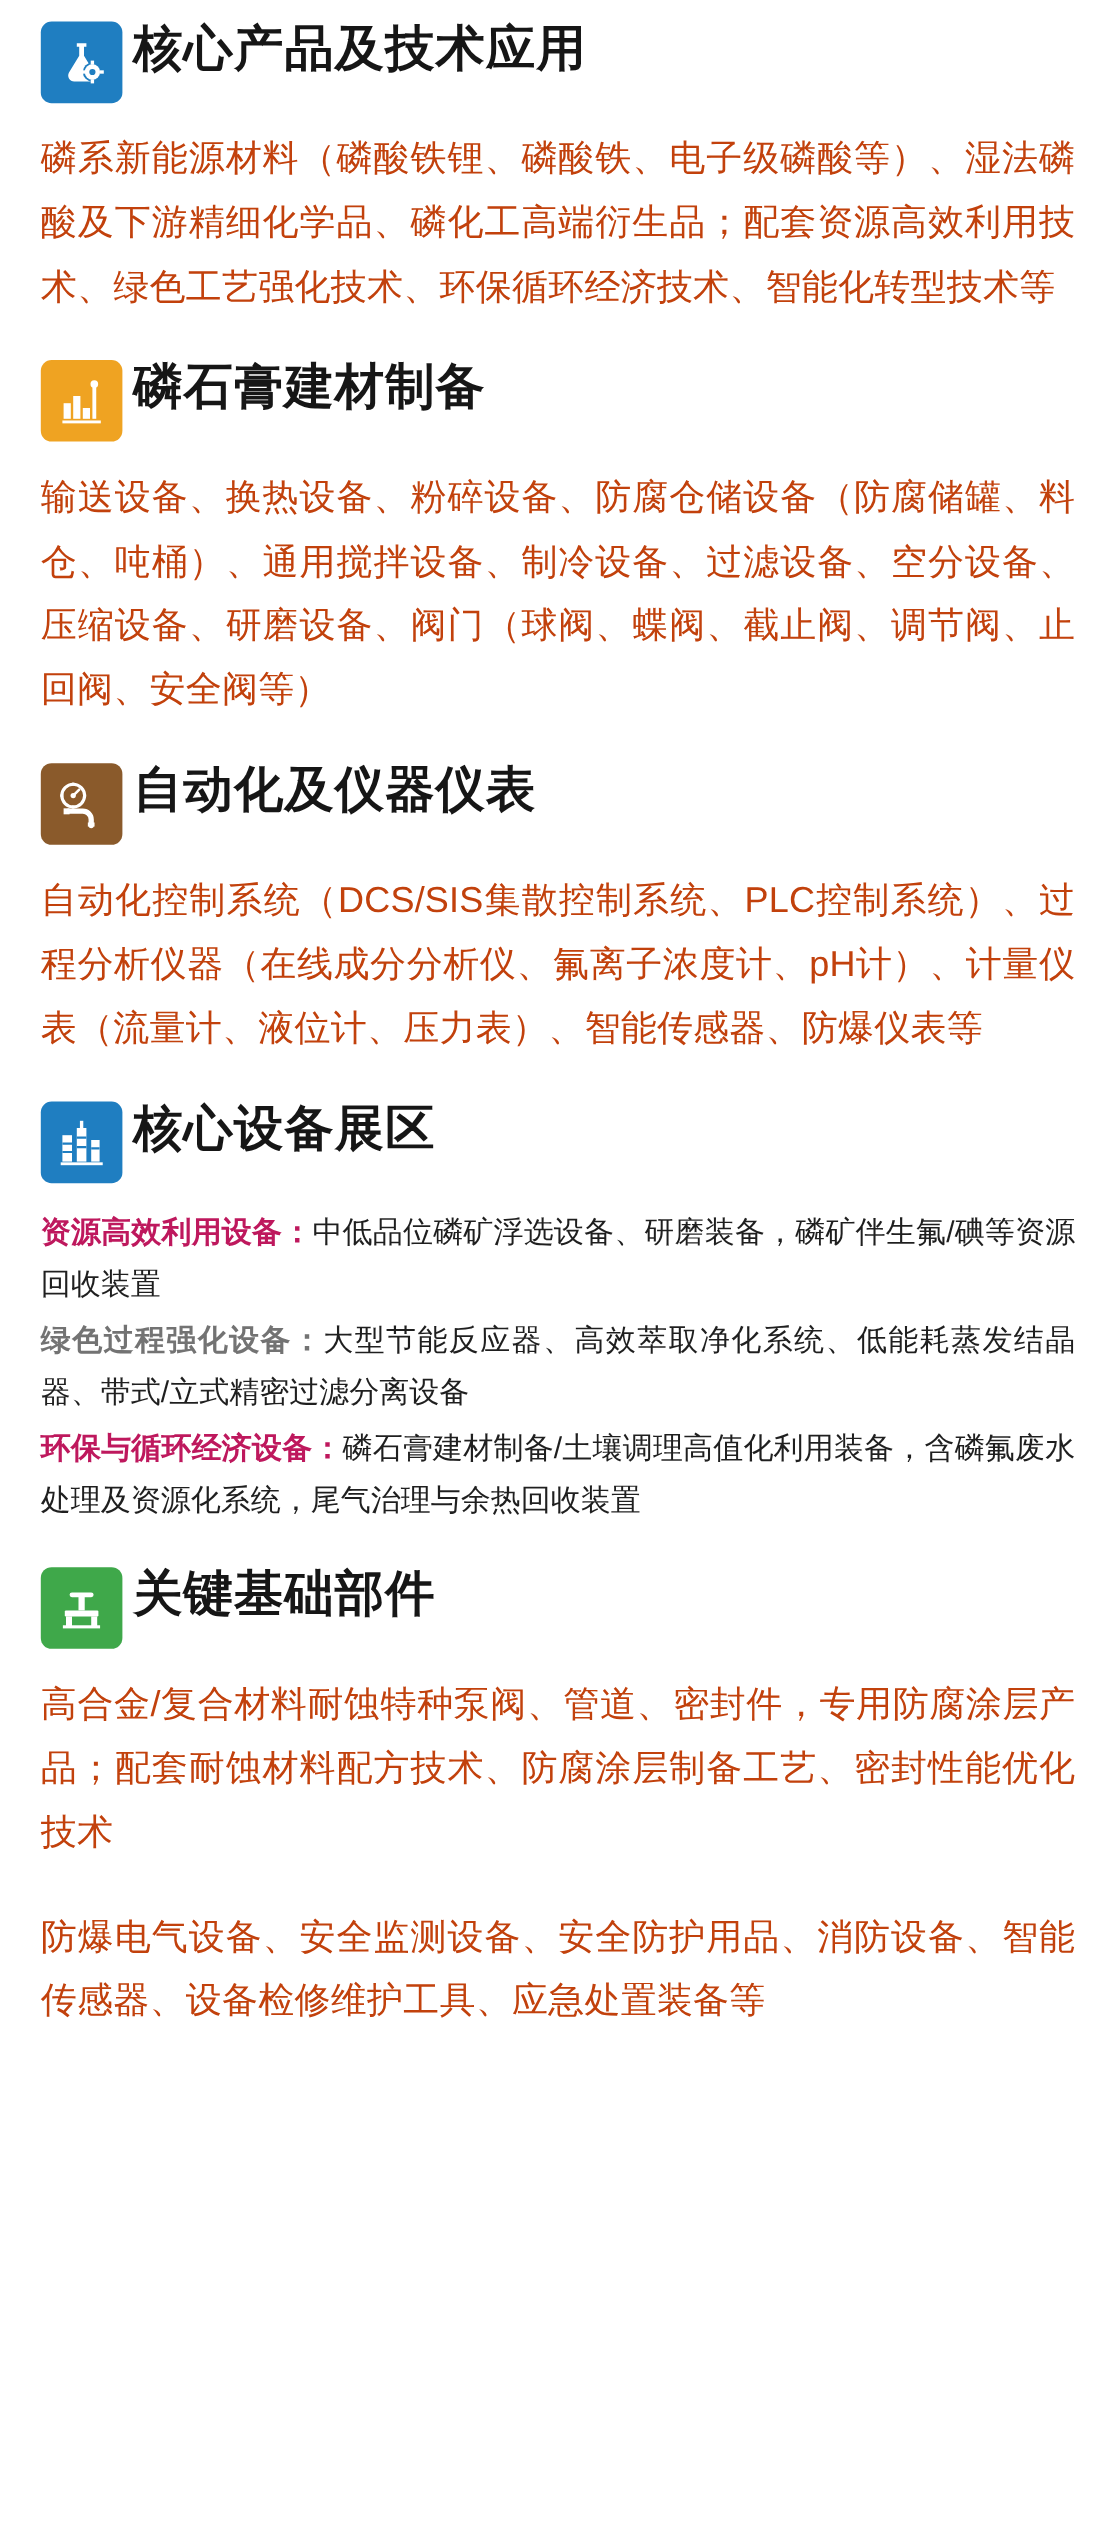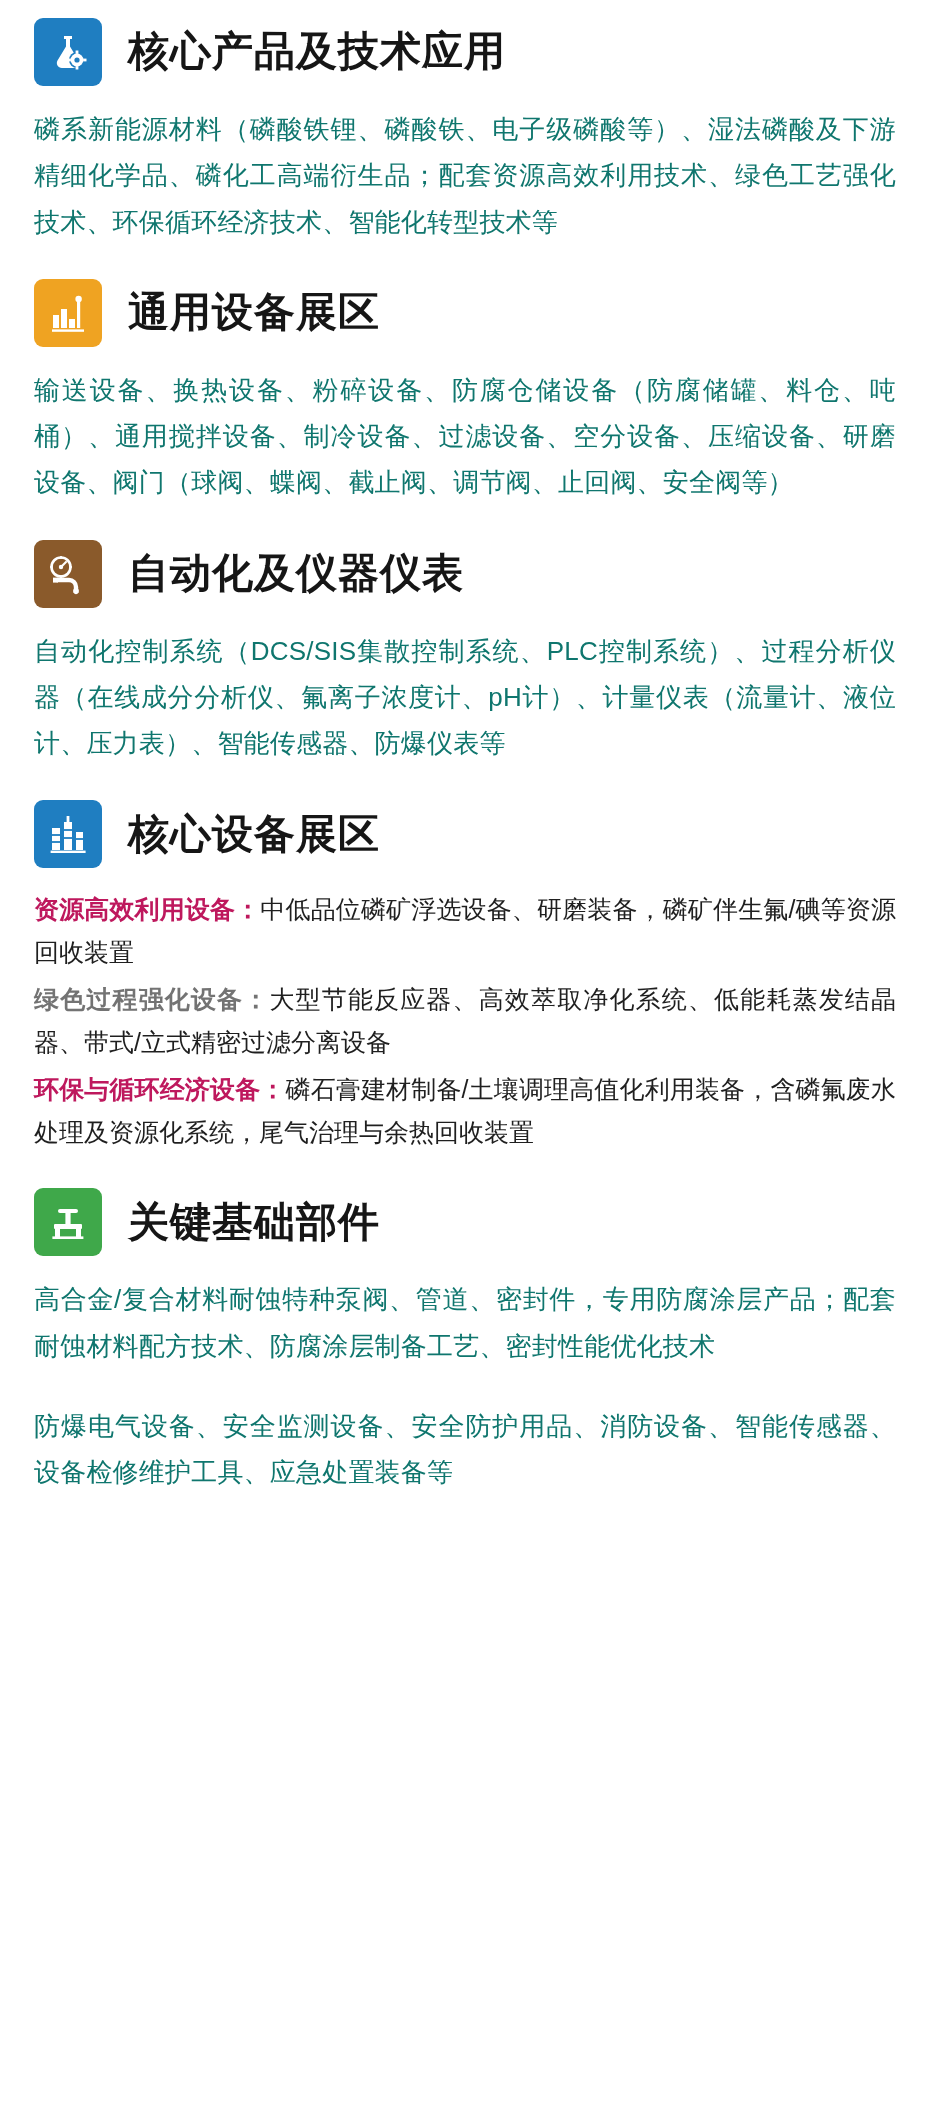--- a/index.html
+++ b/index.html
@@ -19,22 +19,22 @@
     box-sizing: border-box;
     padding: 18px 34px 30px 34px;
   }
   .section {
     margin-bottom: 34px;
   }
   .section:last-child { margin-bottom: 0; }
 
   .sec-head {
     display: flex;
-    align-items: center;
-    gap: 26px;
+    align-items: flex-start;
+    gap: 9px;
     margin-bottom: 20px;
   }
   .icon-box {
     width: 68px;
     height: 68px;
     border-radius: 9px;
     flex: 0 0 auto;
     display: flex;
     align-items: center;
     justify-content: center;
@@ -42,23 +42,23 @@
   }
   .icon-box svg { display: block; }
   .sec-title {
     font-size: 41px;
     font-weight: bold;
     letter-spacing: 1px;
     color: #161616;
     line-height: 1.1;
   }
   .sec-body {
-    font-size: 26px;
+    font-size: 30px;
     line-height: 1.78;
-    color: #0f766e;
+    color: #c2410c;
     text-align: justify;
     letter-spacing: 0.2px;
   }
   .sub-block {
     font-size: 25px;
     line-height: 1.72;
     color: #1f1f1f;
     margin-bottom: 4px;
     text-align: justify;
   }
@@ -102,21 +102,21 @@
           <g fill="#ffffff">
             <rect x="7" y="24" width="6" height="13"></rect>
             <rect x="15" y="18" width="6" height="19"></rect>
             <rect x="23" y="28" width="6" height="9"></rect>
             <rect x="31" y="10" width="3.2" height="27"></rect>
             <circle cx="32.6" cy="8" r="3.2"></circle>
             <rect x="6" y="38.4" width="32" height="2.4"></rect>
           </g>
         </svg>
       </div>
-      <div class="sec-title">通用设备展区</div>
+      <div class="sec-title">磷石膏建材制备</div>
     </div>
     <div class="sec-body">输送设备、换热设备、粉碎设备、防腐仓储设备（防腐储罐、料仓、吨桶）、通用搅拌设备、制冷设备、过滤设备、空分设备、压缩设备、研磨设备、阀门（球阀、蝶阀、截止阀、调节阀、止回阀、安全阀等）</div>
   </div>
 
   <div class="section">
     <div class="sec-head">
       <div class="icon-box" style="background:#8a5a2b">
         <svg width="44" height="44" viewBox="0 0 44 44" aria-hidden="true">
           <circle cx="15" cy="15" r="9.5" fill="none" stroke="#ffffff" stroke-width="2.6"></circle>
           <circle cx="15" cy="15" r="2.2" fill="#ffffff"></circle>

